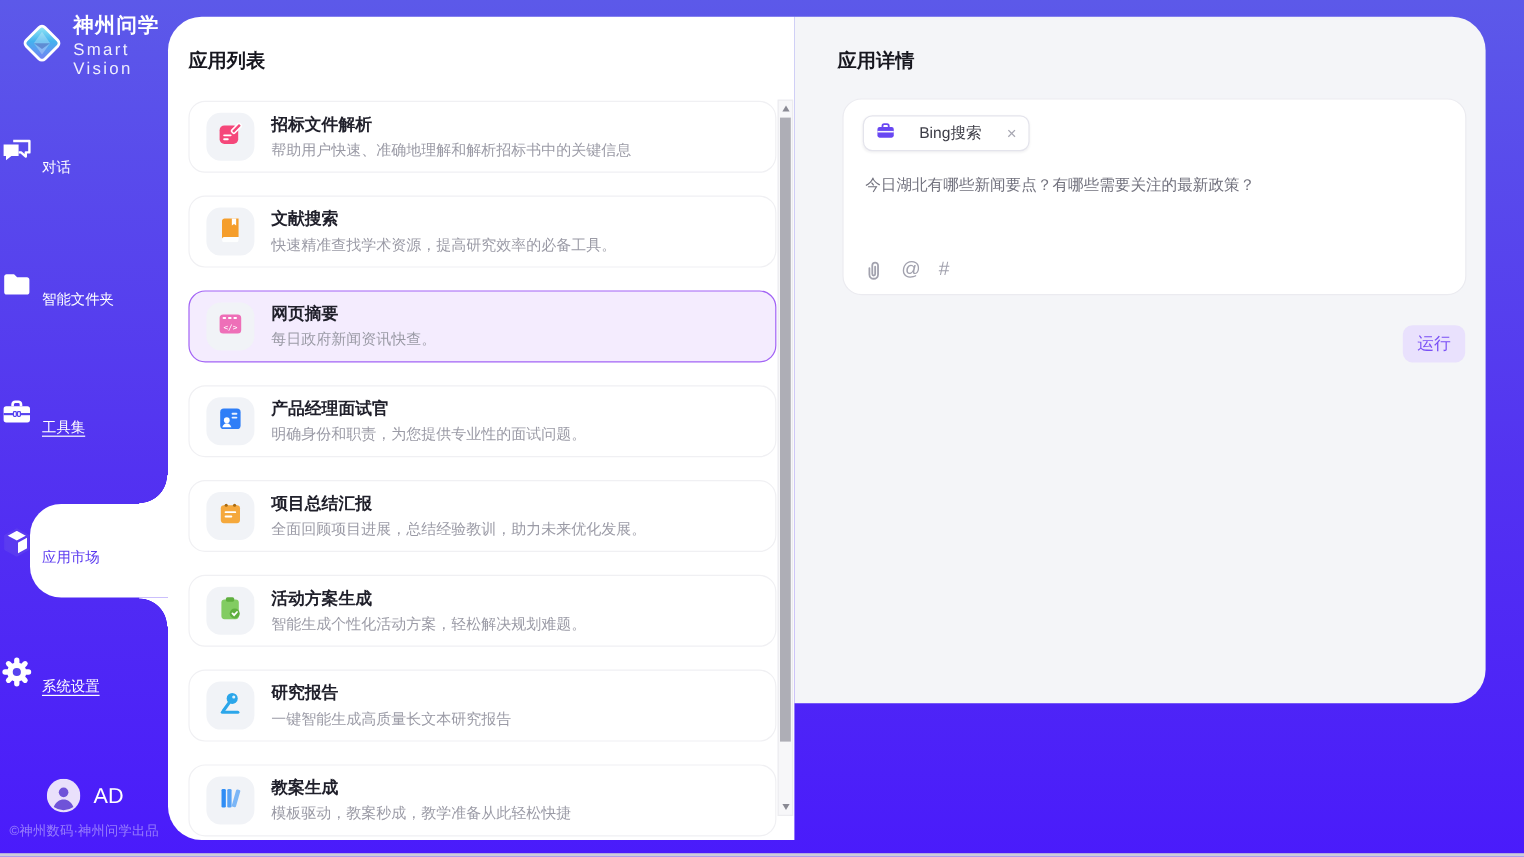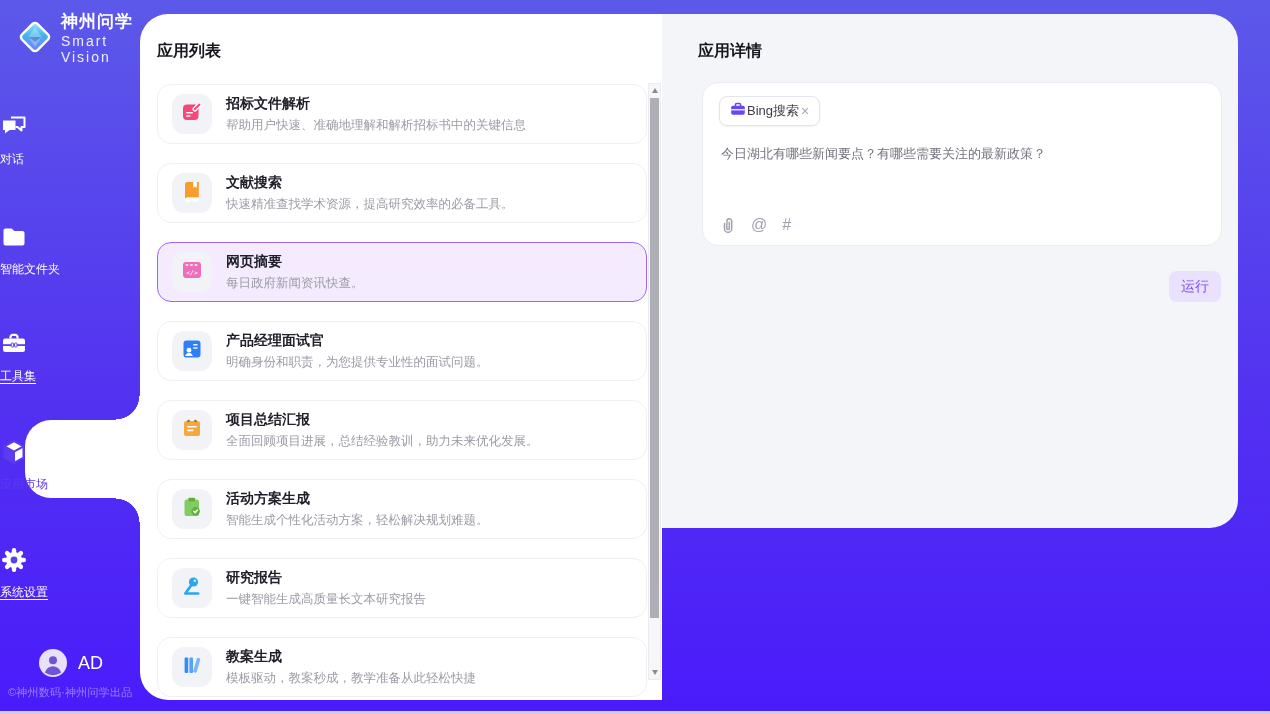--- a/index.html
+++ b/index.html
@@ -7,21 +7,21 @@
   body { font-family:"Liberation Sans","DejaVu Sans",sans-serif; }
   .frame { position:relative; width:1270px; height:714px; overflow:hidden;
            background:linear-gradient(180deg,#5c59e9 0%,#5332f1 55%,#4a1bfb 100%); }
   .bottom-edge { position:absolute; left:0; bottom:0; width:100%; height:3px; background:#cdced9; z-index:9; }
 
   
   .sidebar { position:absolute; left:0; top:0; width:140px; height:714px; }
   .logo { position:absolute; left:16px; top:12px; display:flex; align-items:center; gap:7px; }
   .logo-title { color:#fff; font-size:17px; font-weight:bold; letter-spacing:1px; line-height:20px; }
   .logo-sub { color:rgba(255,255,255,.9); font-size:14px; letter-spacing:.14em; margin-top:1px; }
-  .nav-item { position:absolute; left:0; width:140px; display:flex; flex-direction:column; align-items:flex-start;
+  .nav-item { position:absolute; left:0; width:140px; display:flex; flex-direction:row; align-items:flex-end;
               gap:7px; color:#fff; cursor:pointer; z-index:3; }
   .nav-label { font-size:12px; line-height:14px; }
   .nav-label.u { text-decoration:underline; text-underline-offset:3px; }
   .nav-item.active { color:#5b3bf0; }
   .tab { position:absolute; left:25px; top:420px; width:115px; height:78px; background:#fff;
          border-radius:26px 0 0 26px; z-index:2; }
   .tab::before { content:""; position:absolute; top:-24px; right:0; width:24px; height:24px;
          background:radial-gradient(circle 24px at 0 0, rgba(0,0,0,0) 23px, #fff 23.5px); }
   .tab::after { content:""; position:absolute; bottom:-24px; right:0; width:24px; height:24px;
          background:radial-gradient(circle 24px at 0 100%, rgba(0,0,0,0) 23px, #fff 23.5px); }
@@ -49,26 +49,26 @@
   
   .sb { position:absolute; left:508px; top:69px; width:13px; height:597px; background:#f7f7f9;
         border:1px solid #ececef; }
   .sb-up, .sb-down { position:absolute; left:2.5px; width:0; height:0;
         border-left:3.5px solid transparent; border-right:3.5px solid transparent; cursor:pointer; }
   .sb-up { top:4px; border-bottom:5px solid #8a8a94; }
   .sb-down { bottom:4px; border-top:5px solid #8a8a94; }
   .sb-thumb { position:absolute; left:1px; top:14px; width:9px; height:520px; background:#aeaeb6; cursor:pointer; }
 
   
-  .detail-panel { position:absolute; left:662px; top:14px; width:576px; height:514px; background:#f4f5f8;
+  .detail-panel { position:absolute; left:662px; top:14px; width:576px; height:572px; background:#f4f5f8;
                   border-radius:0 28px 28px 0; z-index:4; }
   .detail-panel .panel-title { position:absolute; left:36px; top:27px; }
   .composer { position:absolute; left:40px; top:68px; width:520px; height:164px; background:#fff;
               border:1px solid #ebebf0; border-radius:16px; }
-  .chip { position:absolute; left:16px; top:13px; display:inline-flex; align-items:center; gap:1px;
+  .chip { position:absolute; left:16px; top:13px; display:inline-flex; align-items:center; gap:20px;
           height:30px; padding:0 10px; background:#fff; border:1px solid #e4e4ec; border-radius:8px;
           box-shadow:0 1px 2px rgba(20,20,40,.05); cursor:pointer; }
   .chip-label { font-size:13px; color:#3c3c46; }
   .chip-close { font-size:14px; color:#a7a7b2; cursor:pointer; padding-left:1px; }
   .prompt { position:absolute; left:18px; top:62px; right:18px; font-size:13px; color:#72727e;
             line-height:18px; cursor:text; }
   .composer-icons { position:absolute; left:17px; bottom:11px; display:flex; align-items:center; gap:15px; }
   .cic { color:#a2a2ae; font-size:16px; line-height:16px; cursor:pointer; display:flex; align-items:center; }
   .run-btn { position:absolute; right:17px; top:257px; min-width:52px; height:31px; padding:12px 12px;
              background:#e9e1fd; border-radius:8px; color:#7a50f5; font-size:14px; display:flex;

